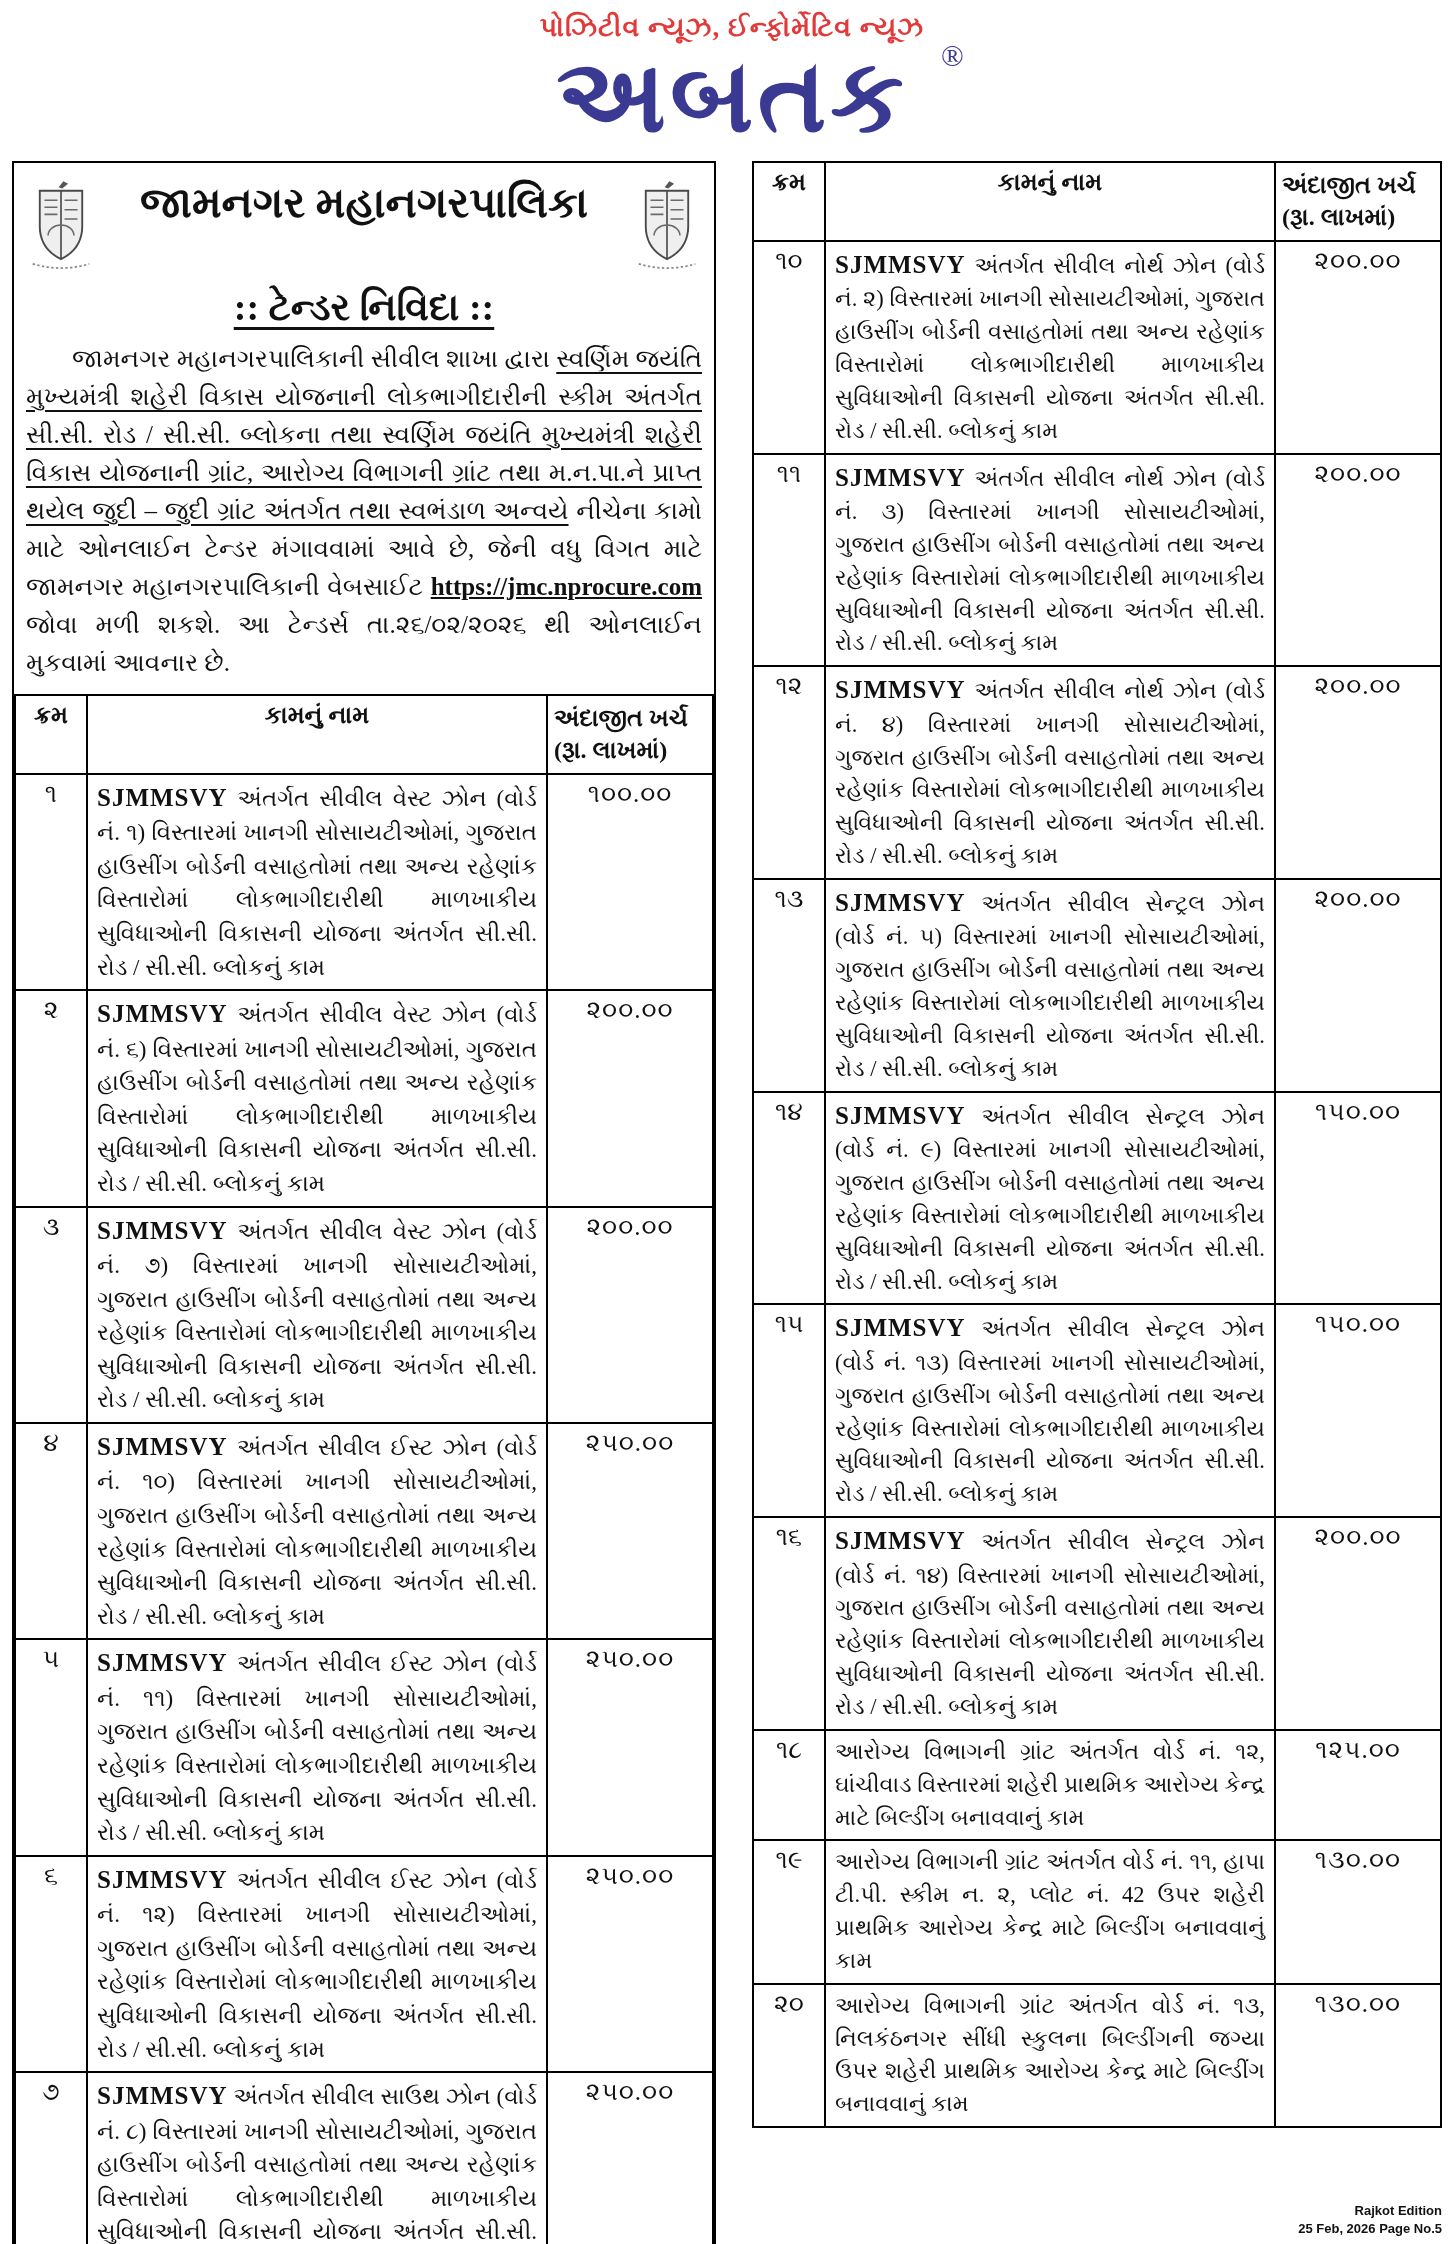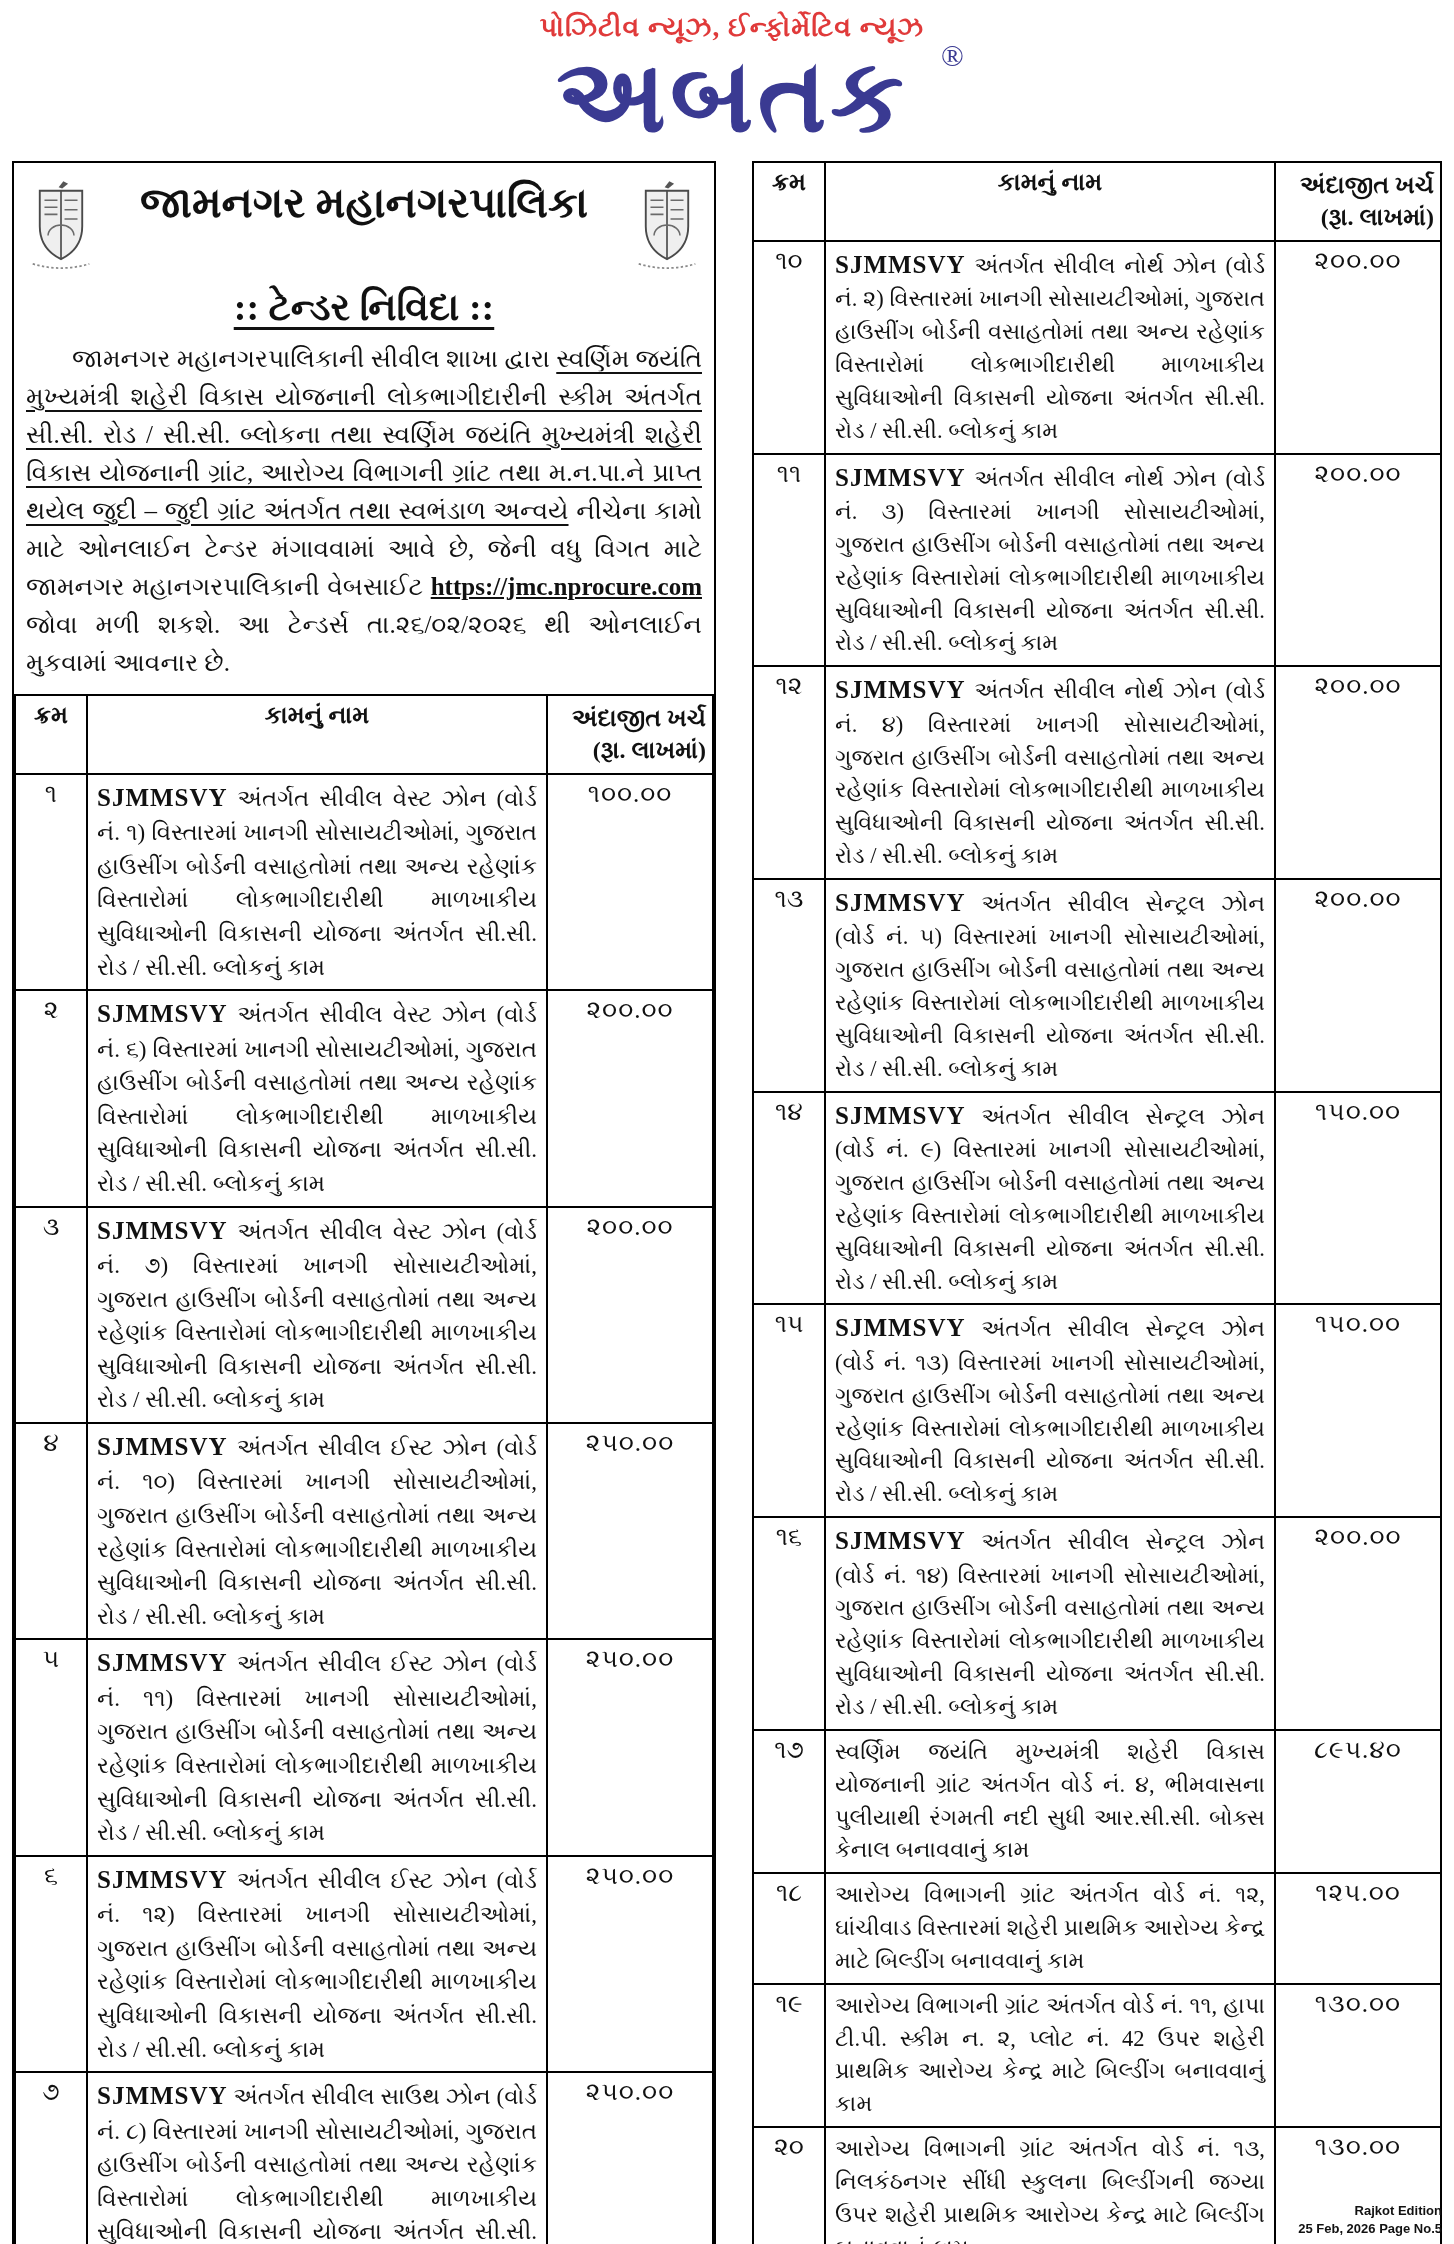--- a/index.html
+++ b/index.html
@@ -24,21 +24,21 @@
   .emblem{width:74px;height:92px;flex:0 0 auto;}
   .tender-title{text-align:center;font-size:38px;font-weight:bold;margin:12px 0 10px;
                 text-decoration:underline;text-underline-offset:7px;}
   .intro{font-size:25px;line-height:1.52;text-align:justify;margin:0;padding:0 12px 12px;text-indent:46px;}
   .u{text-decoration:underline;text-underline-offset:5px;}
   .site{font-weight:bold;text-decoration:underline;}
   
   .tender-table{width:100%;border-collapse:collapse;font-size:23px;}
   .tender-table th,.tender-table td{border:2px solid #000;padding:5px 9px;vertical-align:top;}
   .tender-table th{font-weight:bold;font-size:24px;text-align:center;padding:6px;}
-  th.amount span{display:block;text-align:right;line-height:1.35;}
+  th.amount span{display:block;text-align:left;line-height:1.35;}
   td.num{width:52px;text-align:center;font-size:25px;}
   td.amount{width:146px;text-align:center;font-size:25px;letter-spacing:1px;}
   td.work{text-align:justify;line-height:1.46;}
   .latin{letter-spacing:1px;font-size:25px;}
   .col.right .tender-table{font-size:22.5px;}
   .edition{position:absolute;right:12px;bottom:6px;text-align:right;
            font-family:"Liberation Sans",sans-serif;font-size:13px;font-weight:bold;line-height:1.4;}
 </style>
 </head>
 <body>
@@ -168,25 +168,20 @@
               <td class="num">૧૫</td>
               <td class="work"><b class="latin">SJMMSVY</b> અંતર્ગત સીવીલ સેન્ટ્રલ ઝોન (વોર્ડ નં. ૧૩) વિસ્તારમાં ખાનગી સોસાયટીઓમાં, ગુજરાત હાઉસીંગ બોર્ડની વસાહતોમાં તથા અન્ય રહેણાંક વિસ્તારોમાં લોકભાગીદારીથી માળખાકીય સુવિધાઓની વિકાસની યોજના અંતર્ગત સી.સી. રોડ / સી.સી. બ્લોકનું કામ</td>
               <td class="amount">૧૫૦.૦૦</td>
             </tr>
             <tr>
               <td class="num">૧૬</td>
               <td class="work"><b class="latin">SJMMSVY</b> અંતર્ગત સીવીલ સેન્ટ્રલ ઝોન (વોર્ડ નં. ૧૪) વિસ્તારમાં ખાનગી સોસાયટીઓમાં, ગુજરાત હાઉસીંગ બોર્ડની વસાહતોમાં તથા અન્ય રહેણાંક વિસ્તારોમાં લોકભાગીદારીથી માળખાકીય સુવિધાઓની વિકાસની યોજના અંતર્ગત સી.સી. રોડ / સી.સી. બ્લોકનું કામ</td>
               <td class="amount">૨૦૦.૦૦</td>
             </tr>
             <tr>
-              <td class="num">૧૭</td>
-              <td class="work">સ્વર્ણિમ જયંતિ મુખ્યમંત્રી શહેરી વિકાસ યોજનાની ગ્રાંટ અંતર્ગત વોર્ડ નં. ૪, ભીમવાસના પુલીયાથી રંગમતી નદી સુધી આર.સી.સી. બોક્સ કેનાલ બનાવવાનું કામ</td>
-              <td class="amount">૮૯૫.૪૦</td>
-            </tr>
-            <tr>
               <td class="num">૧૮</td>
               <td class="work">આરોગ્ય વિભાગની ગ્રાંટ અંતર્ગત વોર્ડ નં. ૧૨, ઘાંચીવાડ વિસ્તારમાં શહેરી પ્રાથમિક આરોગ્ય કેન્દ્ર માટે બિલ્ડીંગ બનાવવાનું કામ</td>
               <td class="amount">૧૨૫.૦૦</td>
             </tr>
             <tr>
               <td class="num">૧૯</td>
               <td class="work">આરોગ્ય વિભાગની ગ્રાંટ અંતર્ગત વોર્ડ નં. ૧૧, હાપા ટી.પી. સ્કીમ ન. ૨, પ્લોટ નં. 42 ઉપર શહેરી પ્રાથમિક આરોગ્ય કેન્દ્ર માટે બિલ્ડીંગ બનાવવાનું કામ</td>
               <td class="amount">૧૩૦.૦૦</td>
             </tr>
             <tr>

